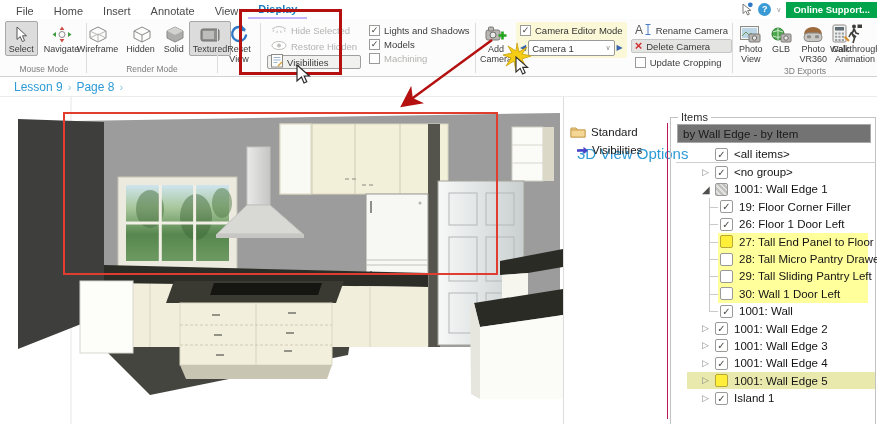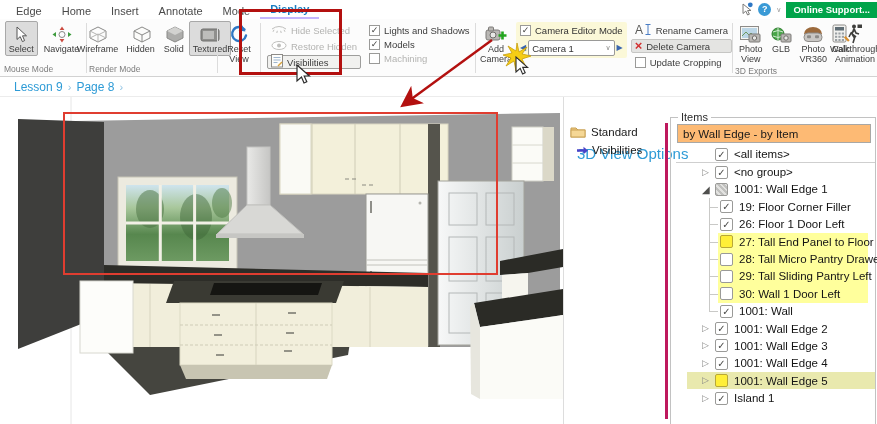--- a/index.html
+++ b/index.html
@@ -14,21 +14,21 @@
   .tab.active { color:#1b7ec2; border-bottom:2px solid #c4b5fd; font-weight:bold; }
   .tabrow-right { margin-left:auto; display:flex; align-items:center; gap:5px; padding-right:0; height:100%; }
   .helpchip { width:13px; height:13px; border-radius:50%; background:#3a9ad6; color:#fff; font-size:9px; font-weight:bold; text-align:center; line-height:13px; }
   .chev { color:#9a9a9a; font-size:7px; }
   .support-btn { height:16px; background:#00a44a; color:#fff; font-size:9.5px; font-weight:bold; padding:0 7px; line-height:16px; }
 
   
   .ribbon { position:absolute; top:19px; left:0; right:0; height:58px; background:#fcfcfc; border-bottom:1px solid #d2d2d2; display:flex; align-items:stretch; padding:1px 2px 0 4px; }
   .rgroup { display:flex; flex-direction:column; flex-shrink:0; }
   .gbody { flex:1; display:flex; align-items:flex-start; padding-top:1px; }
-  .glabel { height:12px; font-size:8.5px; color:#7c7c7c; text-align:left; white-space:nowrap; }
+  .glabel { height:12px; font-size:8.5px; color:#7c7c7c; text-align:center; white-space:nowrap; }
   .gsep { width:1px; background:#dcdcdc; margin:3px 2px; flex-shrink:0; }
   .bigbtn { display:flex; flex-direction:column; align-items:center; justify-content:flex-start; gap:1px; padding:2px 3px 0; font-size:9px; color:#3c3c3c; text-align:center; line-height:1.1; border:1px solid transparent; border-radius:2px; }
   .bigbtn .icn { height:20px; display:flex; align-items:center; justify-content:center; }
   .bigbtn.pressed { background:#dcdcdc; border-color:#a8a8a8; }
   .btnstack { display:flex; flex-direction:column; gap:2px; padding:2px 2px 16px 4px; }
   .smallbtn { display:flex; align-items:center; gap:4px; height:14px; font-size:9.5px; color:#3c3c3c; padding:0 3px; border:1px solid transparent; border-radius:2px; white-space:nowrap; }
   .smallbtn.disabled { color:#b3b3b1; }
   .smallbtn.framed { border-color:#9e9e9c; background:#f1f1ef; }
   .smallbtn.hov { background:#e4e4e2; border-color:#c6c6c4; }
   .delx { color:#d32f2f; font-weight:bold; font-size:13px; line-height:10px; }
@@ -50,27 +50,27 @@
   .crumb { color:#2e9bd6; }
   .crumbsep { color:#8fc3e3; margin:0 5px; font-size:11px; }
 
   
   .main { position:absolute; top:97px; left:0; right:0; bottom:0; }
   .viewport { position:absolute; left:0; top:0; width:563px; height:327px; background:#fff; overflow:hidden; }
 
   
   .panel { position:absolute; left:563px; top:0; width:314px; height:327px; background:#fff; border-left:1px solid #ddd; overflow:hidden; }
   .panel-title { position:absolute; left:13px; top:3px; font-size:15px; color:#2e9bd6;margin-top:45px; }
-  .pnav { position:absolute; left:6px; top:26px; width:98px; height:296px; border-right:3px solid #be185d; font-size:11.5px; color:#1a1a1a; }
+  .pnav { position:absolute; left:6px; top:26px; width:98px; height:296px; border-right:1px solid #be185d; font-size:11.5px; color:#1a1a1a; }
   .pnav-root { display:flex; align-items:center; gap:5px; height:18px; }
   .pnav-item { display:flex; align-items:center; gap:4px; height:17px; padding-left:22px; position:relative; }
   .pnav-item .navarrow { position:absolute; left:6px; top:4px; }
   .itemsbox { position:absolute; left:106px; top:20px; right:1px; height:312px; border:1px solid #c2c2c2; border-bottom:none; padding:2px 0 0 5px; }
   .itemsbox legend, .itemsbox .boxlabel { font-size:11px; color:#2b2b2b; background:#fff; position:absolute; top:-7px; left:7px; padding:0 3px; }
-  .groupingbox { margin:4px 4px 0 1px; height:19px; border:1px solid #a8a8a6; background:#fdba74; font-size:11.5px; color:#1a1a1a; display:flex; align-items:center; padding:0 5px; }
+  .groupingbox { margin:4px 4px 0 1px; height:19px; border:1px solid #a8a8a6; background:#737373; font-size:11.5px; color:#1a1a1a; display:flex; align-items:center; padding:0 5px; }
   .tree { margin-top:3px; font-size:11.5px; color:#141414; }
   .trow { display:flex; align-items:center; height:17.4px; padding-left:26px; position:relative; }
   .trow.lvl1 { padding-left:44px; }
   .trow.thead { border-bottom:1px solid #cfcfcf; }
   .exp { width:13px; flex-shrink:0; font-size:9px; color:#8a8a88; line-height:13px; }
   .exp.open { color:#4f4f4d; font-size:10px; }
   .tcb { width:13px; height:13px; border:1px solid #9a9a98; border-radius:2px; background:#fff; flex-shrink:0; margin-right:6px; font-size:10px; line-height:11px; text-align:center; color:#4a4a48; }
   .tcb.part { background:#d2d2d0; background-image:repeating-linear-gradient(45deg,#c0c0be 0 2px,#e2e2e0 2px 4px); }
   .tcb.ycb { background:#ffef38; border-color:#b8a838; }
   .trow.hl-bright { background:linear-gradient(90deg, rgba(0,0,0,0) 0 42px, #ffff9c 42px calc(100% - 7px), rgba(0,0,0,0) calc(100% - 7px)); }
@@ -86,25 +86,25 @@
   .view-redrect { left:63px; top:112px; width:435px; height:163px; border:2px solid #e03d30; }
   .arrow-svg { left:0; top:0; width:877px; height:424px; }
 </style>
 </head>
 <body>
 
 <div class="app">
 
   <div class="tabrow">
     <div class="tabs" id="tabs">
-        <span class="tab">Edge</span>
+        <span class="tab">File</span>
         <span class="tab">Home</span>
         <span class="tab">Insert</span>
         <span class="tab">Annotate</span>
-        <span class="tab">Mode</span>
+        <span class="tab">View</span>
         <span class="tab active">Display</span>
       </div>
     <div class="tabrow-right">
       <span>
         <svg width="12" height="14">
             <path d="M2,2 L2,11.5 L4.8,9.1 L6.6,13 L8.4,12.2 L6.6,8.5 L10,8.5 Z" fill="#fff" stroke="#7a7a78"></path>
             <circle cx="9.3" cy="2.8" r="2.4" fill="#2e77c4"></circle>
           </svg>
       </span>
       <span class="helpchip">?</span>

